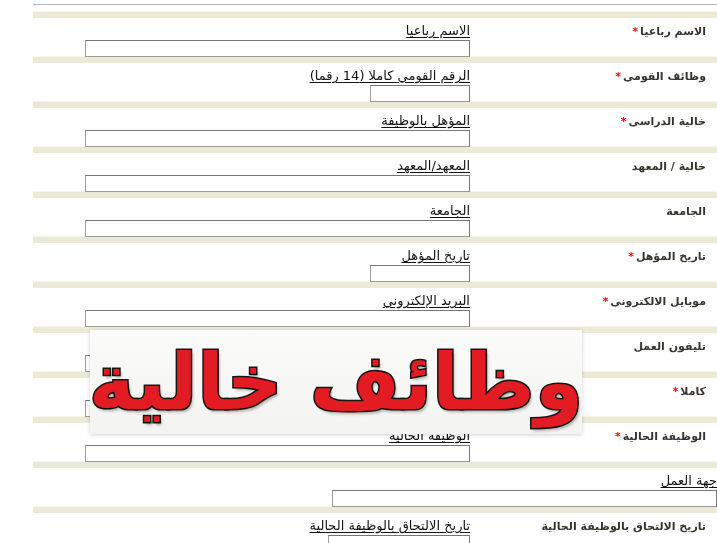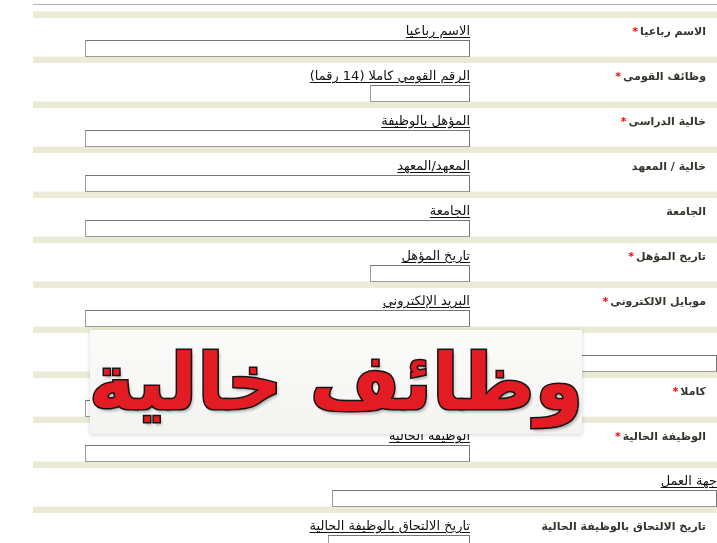--- a/index.html
+++ b/index.html
@@ -149,20 +149,21 @@
 <div class="row">
   <div class="rlabel"><span>موبايل الالكترونى</span><span class="req">*</span></div>
   <div class="fld">
     <div class="flabel">البريد الإلكتروني</div>
     <input type="text" class="txt wide" value="" style="">
   </div>
 </div>
 
 <div class="sep"></div>
 <div class="row">
+  <div class="rlabel"><span>تليفون العمل</span><span class="req"></span></div>
   <div class="fld">
     <div class="flabel"></div>
     <input type="text" class="txt wide" value="" style="">
   </div>
 </div>
 
 <div class="sep"></div>
 <div class="row">
   <div class="rlabel"><span>كاملا</span><span class="req">*</span></div>
   <div class="fld">

